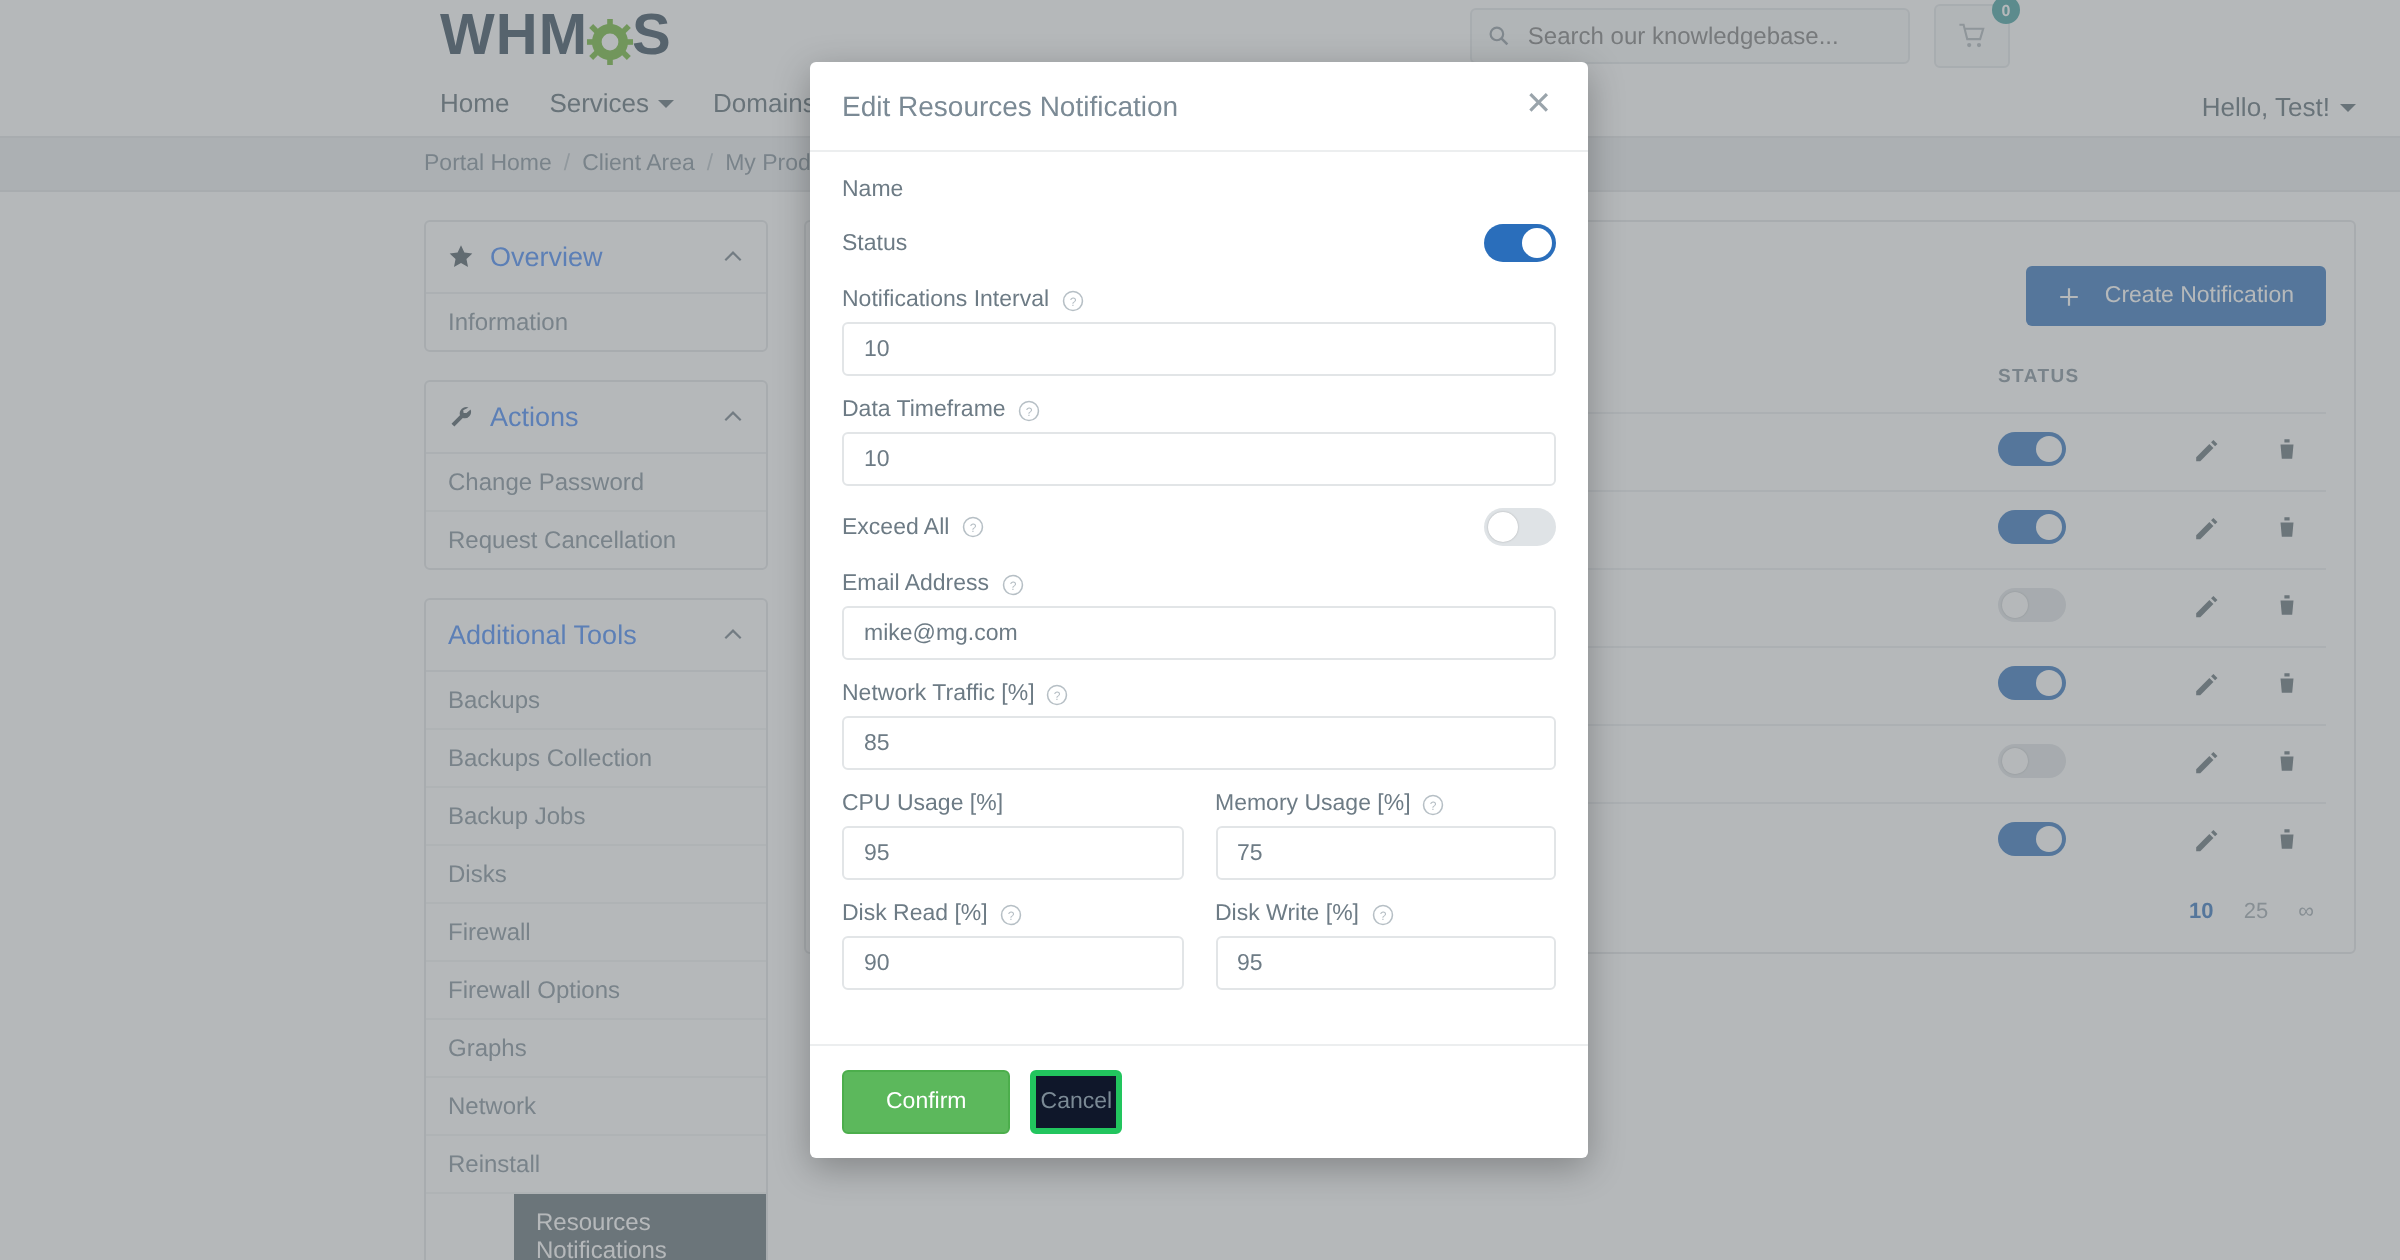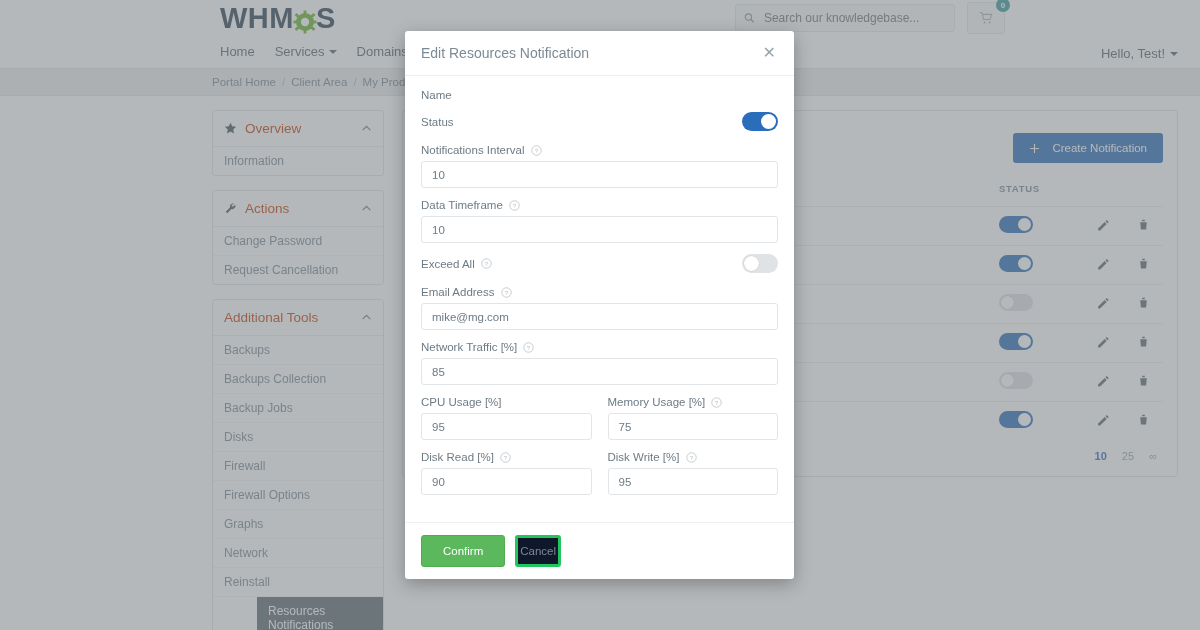--- a/index.html
+++ b/index.html
@@ -79,21 +79,21 @@
   .breadcrumb-bar .sep { margin: 0 6px; color: #b0bac1; }
 
   
   .content { display: flex; padding: 14px 22px 0 212px; gap: 18px; }
 
   
   .sidebar { width: 172px; flex: 0 0 172px; }
   .panel { background: #fff; border: 1px solid #e2e5e7; border-radius: 3px; margin-bottom: 14px; }
   .panel-head {
     display: flex; align-items: center; gap: 8px;
-    padding: 10px 11px; font-size: 13.5px; color: #c2410c;
+    padding: 10px 11px; font-size: 13.5px; color: #3b82f6;
     border-bottom: 1px solid #eceeef; cursor: pointer;
   }
   .panel-head .chev { margin-left: auto; }
   .panel-item {
     padding: 7px 11px; font-size: 12px; color: #7b8a95;
     border-bottom: 1px solid #f1f3f4; cursor: pointer;
   }
   .panel-item:last-child { border-bottom: 0; }
   .panel-item.active { background: #5c6a72; color: #ffffff; margin-left: 44px; }
 

